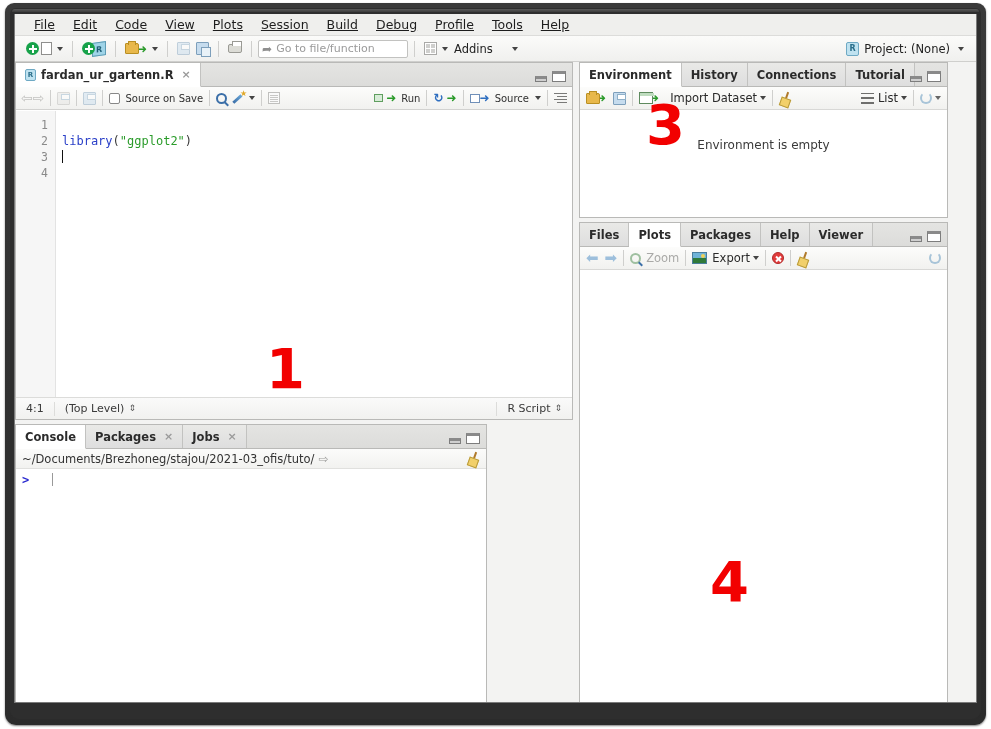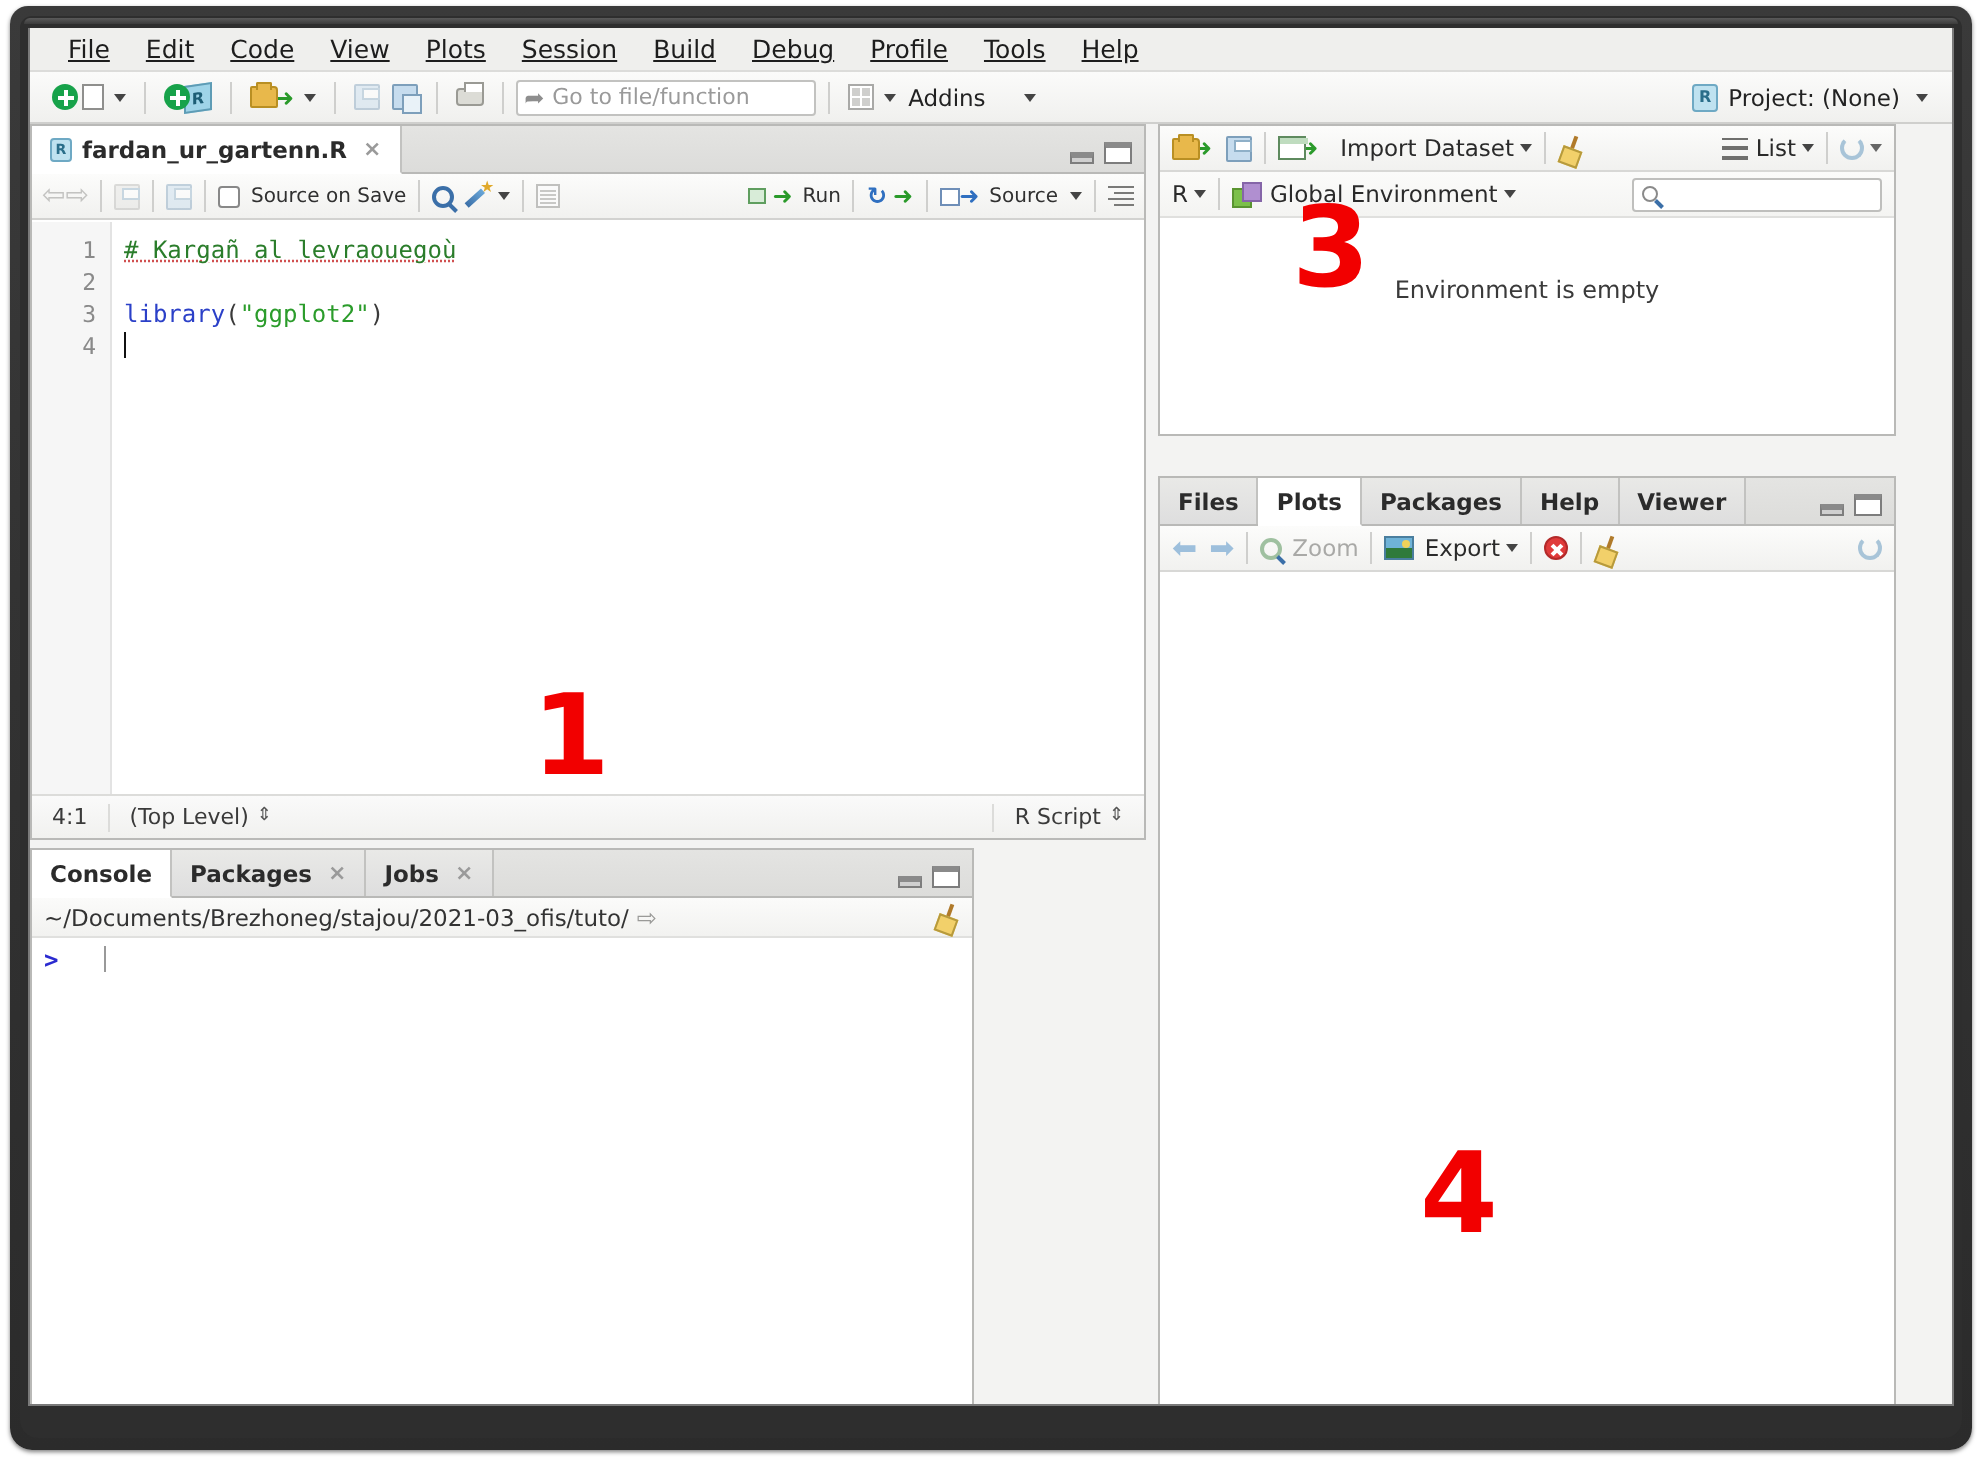--- a/index.html
+++ b/index.html
@@ -97,21 +97,21 @@
   
   .panes { position: relative; height: 641px; background:#f3f3f2; }
   .pane {
     position: absolute;
     background: #fff;
     border: 1px solid #b9b9b7;
   }
   .pane-src   { left: 0px;   top: 0px;   width: 558px; height: 358px; }
   .pane-con   { left: 0px;   top: 362px; width: 472px; height: 279px; }
   .pane-env   { left: 564px; top: 0px;   width: 369px; height: 156px; }
-  .pane-plot  { left: 564px; top: 160px; width: 369px; height: 481px; margin-top: 16px; }
+  .pane-plot  { left: 564px; top: 160px; width: 369px; height: 481px; }
 
   
   .tabstrip {
     height: 24px;
     background: linear-gradient(180deg,#e4e4e2 0%,#dcdcda 100%);
     border-bottom: 1px solid #b9b9b7;
     display: flex;
     align-items: flex-end;
     position: relative;
     padding-left: 0px;
@@ -458,23 +458,20 @@
         </div>
 
         <div class="codearea">
           <div class="gutter">
             <div>1</div>
             <div>2</div>
             <div>3</div>
             <div>4</div>
           </div>
           <div class="codelines">
-            <div>
-              <span class="cm-comment sp-err"># Kargañ al levraouegoù</span>
-            </div>
             <div>&nbsp;</div>
             <div>
               <span class="cm-kw">library</span><span class="cm-punct">(</span><span class="cm-str">"ggplot2"</span><span class="cm-punct">)</span>
             </div>
             <div>
               <span class="caret-bar"></span>
             </div>
           </div>
         </div>
 
@@ -524,20 +521,38 @@
 
         <div class="conbody">
           <span class="prompt">&gt;</span>
           <span style="display:inline-block;width:8px;"></span>
           <span class="caret-bar" style="background:#999;"></span>
         </div>
 
       </div>
 
       <div class="pane pane-env">
+        <div class="tabstrip">
+          <div class="tab active">
+            <span>Environment</span>
+          </div>
+          <div class="tab">
+            <span>History</span>
+          </div>
+          <div class="tab">
+            <span>Connections</span>
+          </div>
+          <div class="tab">
+            <span>Tutorial</span>
+          </div>
+          <div class="win-ctl">
+            <span class="ic-min"></span>
+            <span class="ic-max"></span>
+          </div>
+        </div>
 
         <div class="panetool">
           <span class="folder-ic"></span>
           <span class="garrow" style="margin-left:-4px;">➜</span>
           <span style="width:7px;"></span>
           <span class="saveico"></span>
           <span class="tb-sep"></span>
           <span class="table-ic"></span>
           <span class="garrow" style="margin-left:-4px;">➜</span>
           <span style="margin-left:11px;">Import Dataset</span>

